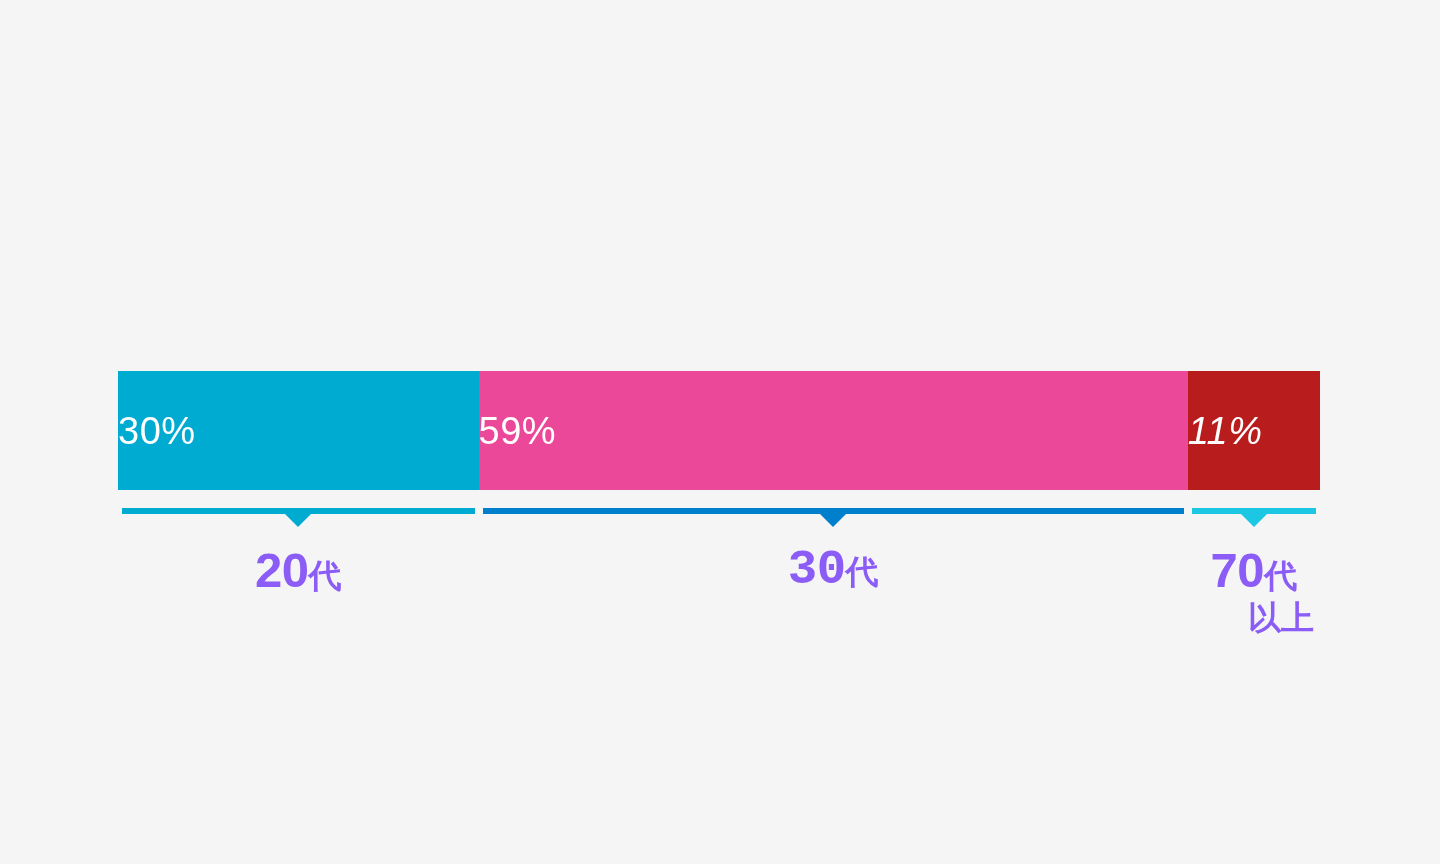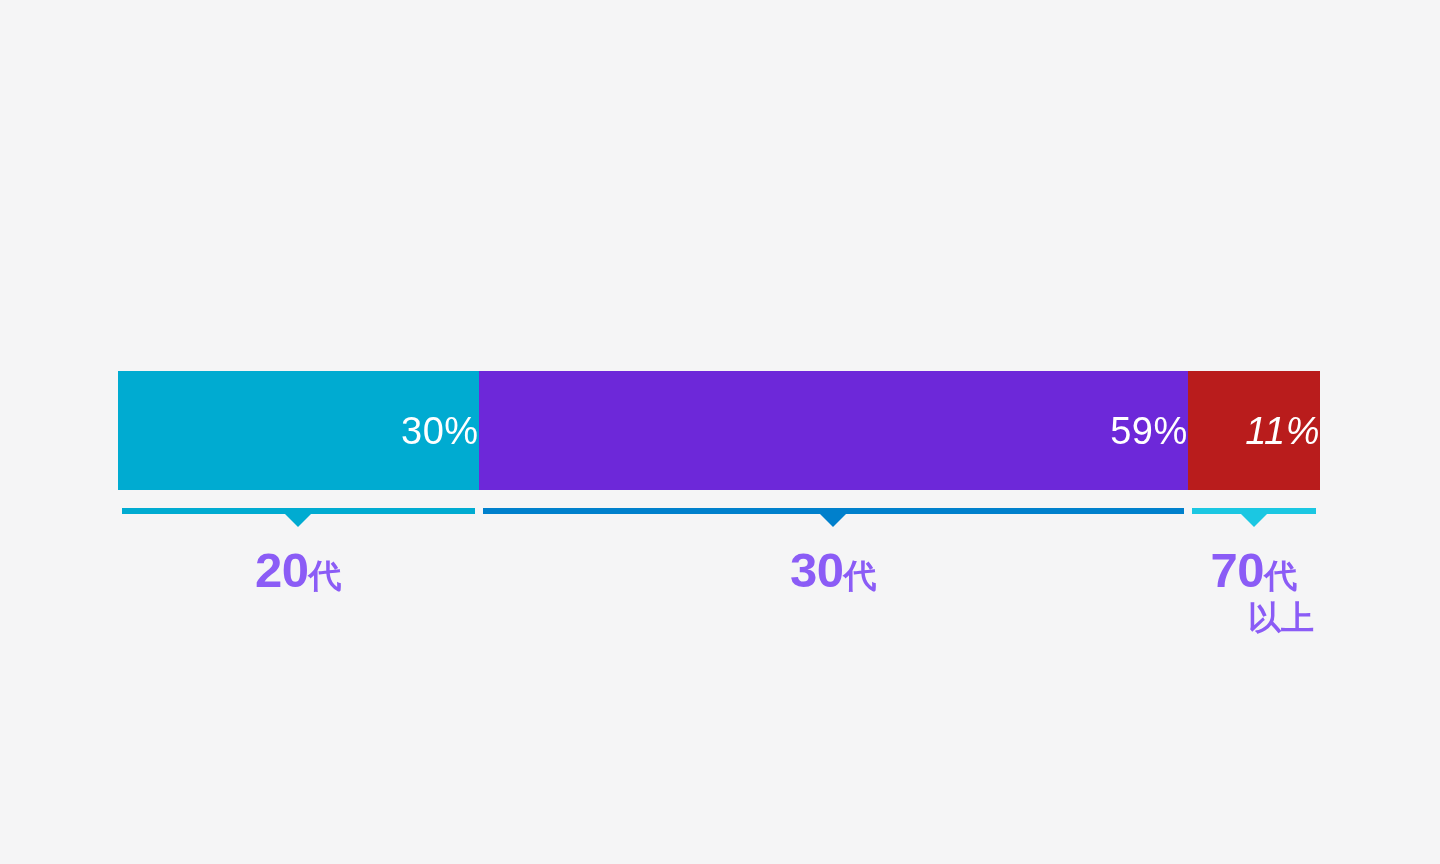--- a/index.html
+++ b/index.html
@@ -25,21 +25,21 @@
   
   .stacked-bar {
     display: flex;
     width: 100%;
     height: 119px;
     overflow: hidden;
   }
   .bar-segment {
     display: flex;
     align-items: center;
-    justify-content: flex-end;
+    justify-content: flex-start;
     height: 100%;
     box-sizing: border-box;
     position: relative;
   }
   .bar-value {
     color: #ffffff;
     font-size: 38px;
     font-weight: 400;
     letter-spacing: 0.5px;
     line-height: 1;
@@ -119,21 +119,21 @@
 </style>
 </head>
 <body style="background: rgb(245, 245, 246);">
 
 <div id="chart-root">
 
   <div class="stacked-bar">
     <div class="bar-segment" style="flex: 0 0 30%; background: rgb(0, 171, 209);">
       <span class="bar-value">30%</span>
     </div>
-    <div class="bar-segment" style="flex: 0 0 59%; background: #6d28d9;">
+    <div class="bar-segment" style="flex: 0 0 59%; background: #ec4899;">
       <span class="bar-value">59%</span>
     </div>
     <div class="bar-segment" style="flex: 0 0 11%; background: #b91c1c; font-style: italic;">
       <span class="bar-value">11%</span>
     </div>
   </div>
 
   <div class="pointer-row">
     <div class="pointer-cell" style="flex: 0 0 30%;">
       <div class="pointer-underline" style="background: rgb(0, 171, 209);"></div>
@@ -151,21 +151,21 @@
 
   <div class="label-row">
 
     <div class="label-cell" style="flex: 0 0 30%;">
       <div class="label-line">
         <span class="label-num">20</span>
         <span class="label-kanji">代</span>
       </div>
     </div>
 
-    <div class="label-cell" style="flex: 0 0 59%;">
+    <div class="label-cell" style="flex: 0 0 59%; font-family: Liberation Mono, monospace;">
       <div class="label-line">
         <span class="label-num">30</span>
         <span class="label-kanji">代</span>
       </div>
     </div>
 
     <div class="label-cell" style="flex: 0 0 11%;">
       <div class="label-line">
         <span class="label-num">70</span>
         <span class="label-kanji">代</span>

